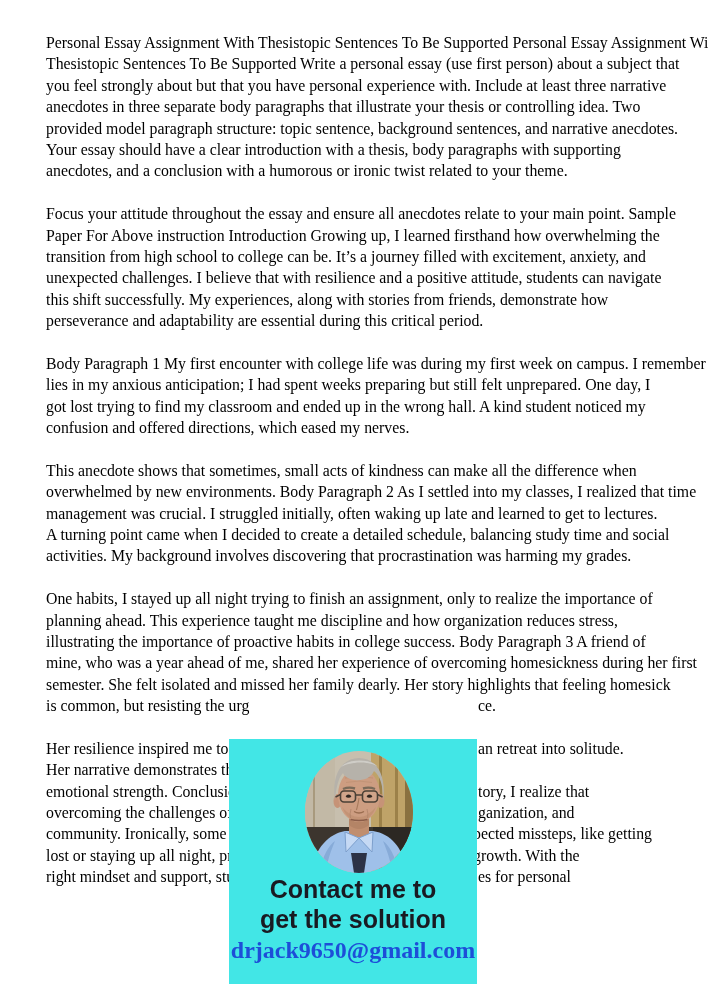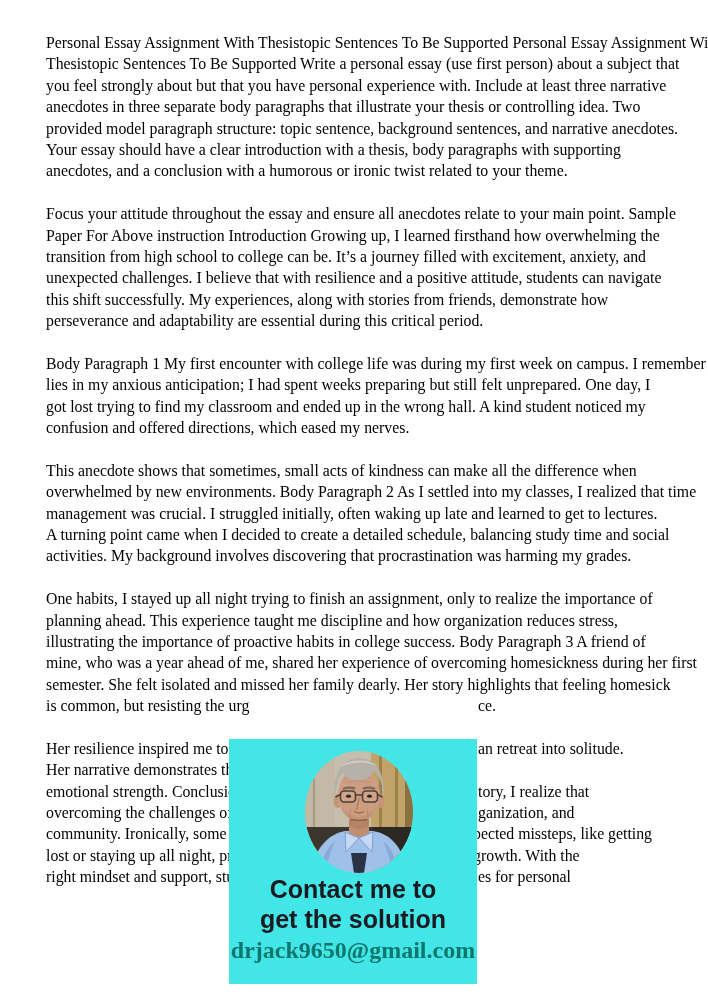--- a/index.html
+++ b/index.html
@@ -149,16 +149,16 @@
 
         <path d="M45.5,68.5 Q54,70.5 62.5,68.5" stroke="#8a5c48" stroke-width="1.7" fill="none"></path>
       </svg>
     </div>
 
     <div class="headline" style="color: rgb(25, 26, 34);">
       <div>Contact me to</div>
       <div>get the solution</div>
     </div>
 
-    <div class="email" style="color: #0f766e;">drjack9650@gmail.com</div>
+    <div class="email" style="color: #1d4ed8;">drjack9650@gmail.com</div>
 
   </div>
 </div>
 
 </body></html>

